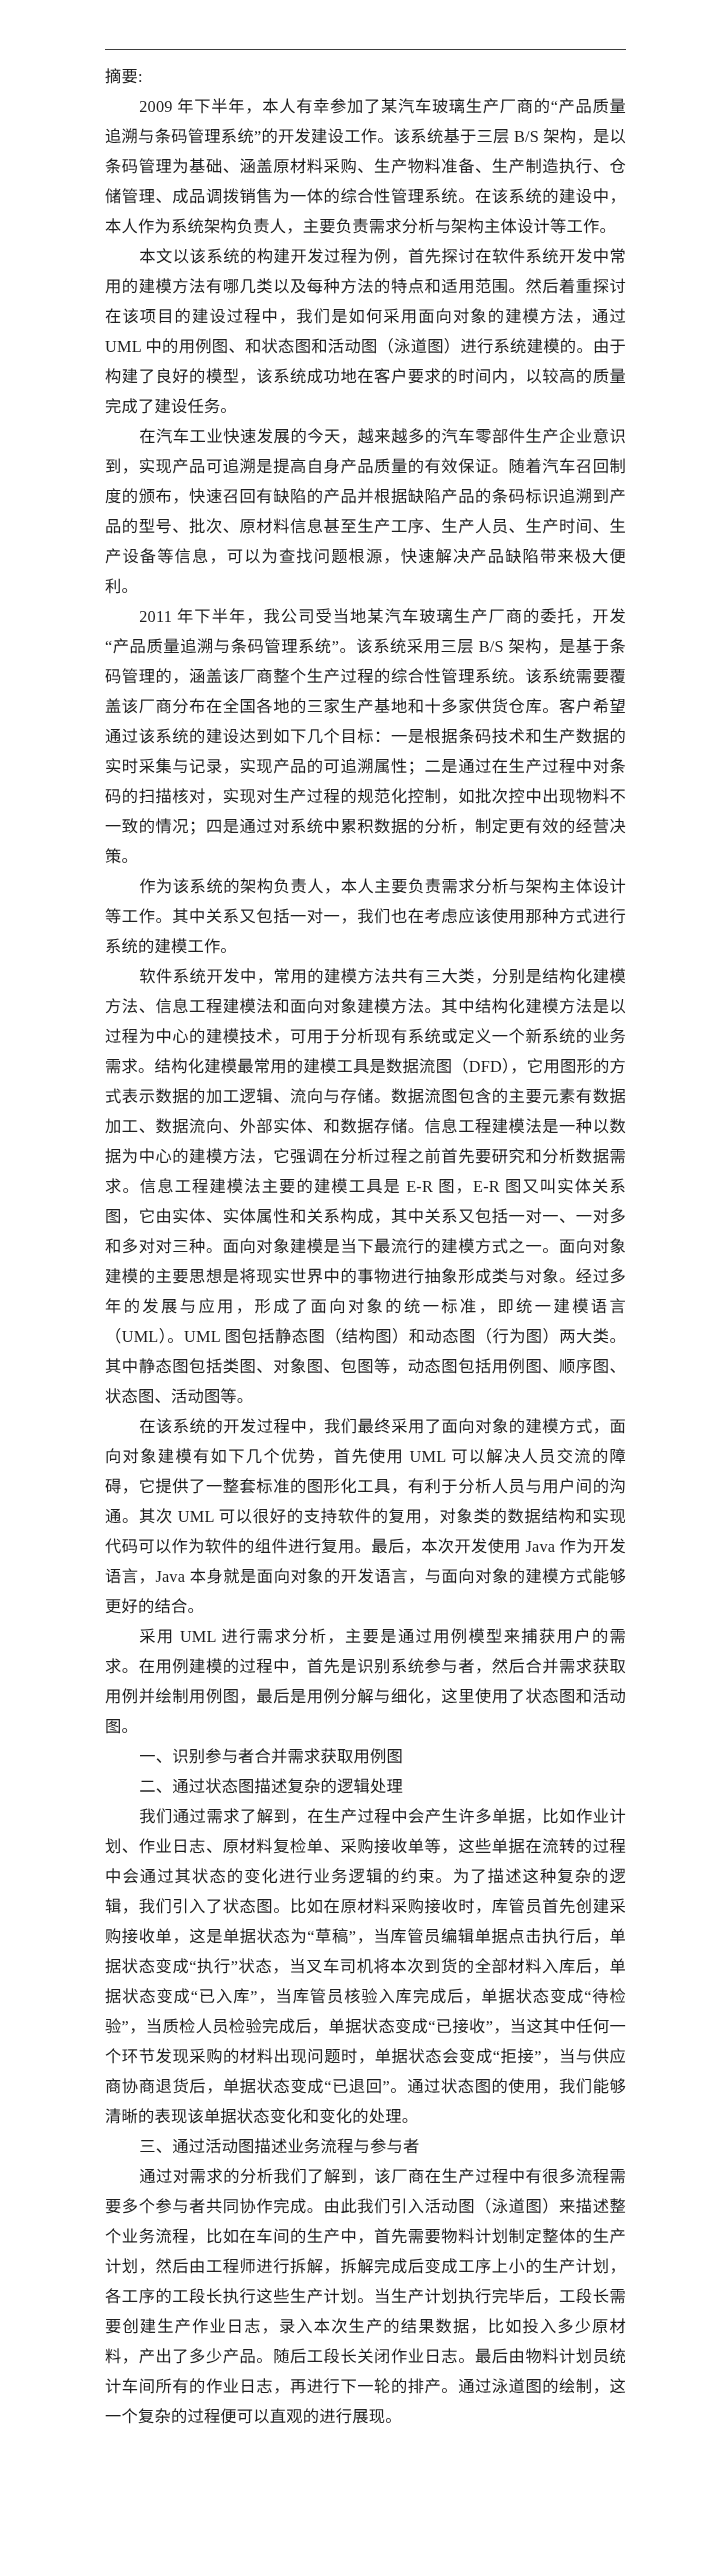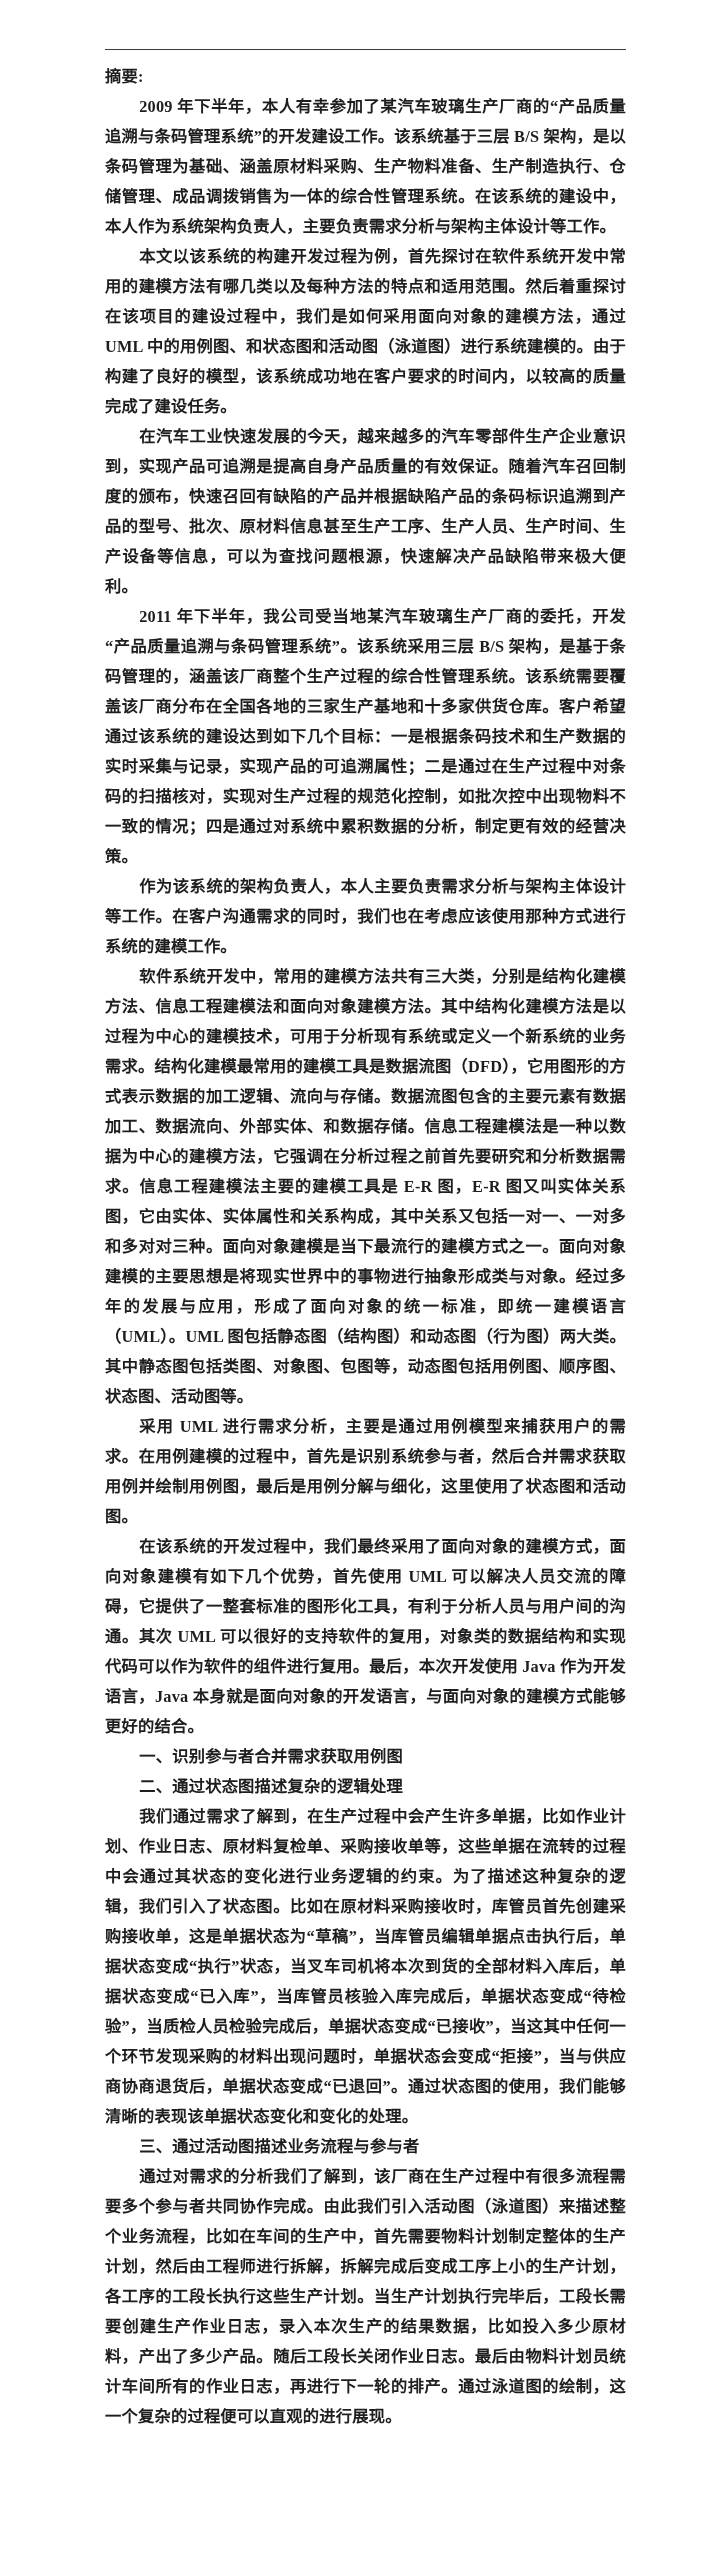--- a/index.html
+++ b/index.html
@@ -26,41 +26,40 @@
     font-size: 16.3px;
     line-height: 30px;
     color: #1e1e1e;
     text-align: justify;
     letter-spacing: 0.2px;
   }
   .content p {
     margin: 0;
     padding: 0;
     text-indent: 2.1em;
-    font-weight: bold;
   }
   .content p.label {
     text-indent: 0;
   }
 </style>
 </head>
 <body>
 
 <div class="page">
   <div class="top-rule"></div>
   <div class="content">
     <p class="label">摘要:</p>
     <p>2009 年下半年，本人有幸参加了某汽车玻璃生产厂商的“产品质量追溯与条码管理系统”的开发建设工作。该系统基于三层 B/S 架构，是以条码管理为基础、涵盖原材料采购、生产物料准备、生产制造执行、仓储管理、成品调拨销售为一体的综合性管理系统。在该系统的建设中，本人作为系统架构负责人，主要负责需求分析与架构主体设计等工作。</p>
     <p>本文以该系统的构建开发过程为例，首先探讨在软件系统开发中常用的建模方法有哪几类以及每种方法的特点和适用范围。然后着重探讨在该项目的建设过程中，我们是如何采用面向对象的建模方法，通过 UML 中的用例图、和状态图和活动图（泳道图）进行系统建模的。由于构建了良好的模型，该系统成功地在客户要求的时间内，以较高的质量完成了建设任务。</p>
     <p>在汽车工业快速发展的今天，越来越多的汽车零部件生产企业意识到，实现产品可追溯是提高自身产品质量的有效保证。随着汽车召回制度的颁布，快速召回有缺陷的产品并根据缺陷产品的条码标识追溯到产品的型号、批次、原材料信息甚至生产工序、生产人员、生产时间、生产设备等信息，可以为查找问题根源，快速解决产品缺陷带来极大便利。</p>
     <p>2011 年下半年，我公司受当地某汽车玻璃生产厂商的委托，开发“产品质量追溯与条码管理系统”。该系统采用三层 B/S 架构，是基于条码管理的，涵盖该厂商整个生产过程的综合性管理系统。该系统需要覆盖该厂商分布在全国各地的三家生产基地和十多家供货仓库。客户希望通过该系统的建设达到如下几个目标：一是根据条码技术和生产数据的实时采集与记录，实现产品的可追溯属性；二是通过在生产过程中对条码的扫描核对，实现对生产过程的规范化控制，如批次控中出现物料不一致的情况；四是通过对系统中累积数据的分析，制定更有效的经营决策。</p>
-    <p>作为该系统的架构负责人，本人主要负责需求分析与架构主体设计等工作。在客户沟通需求的同时，我们也在考虑应该使用那种方式进行系统的建模工作。</p>
+    <p>作为该系统的架构负责人，本人主要负责需求分析与架构主体设计等工作。其中关系又包括一对一，我们也在考虑应该使用那种方式进行系统的建模工作。</p>
     <p>软件系统开发中，常用的建模方法共有三大类，分别是结构化建模方法、信息工程建模法和面向对象建模方法。其中结构化建模方法是以过程为中心的建模技术，可用于分析现有系统或定义一个新系统的业务需求。结构化建模最常用的建模工具是数据流图（DFD），它用图形的方式表示数据的加工逻辑、流向与存储。数据流图包含的主要元素有数据加工、数据流向、外部实体、和数据存储。信息工程建模法是一种以数据为中心的建模方法，它强调在分析过程之前首先要研究和分析数据需求。信息工程建模法主要的建模工具是 E-R 图，E-R 图又叫实体关系图，它由实体、实体属性和关系构成，其中关系又包括一对一、一对多和多对对三种。面向对象建模是当下最流行的建模方式之一。面向对象建模的主要思想是将现实世界中的事物进行抽象形成类与对象。经过多年的发展与应用，形成了面向对象的统一标准，即统一建模语言（UML）。UML 图包括静态图（结构图）和动态图（行为图）两大类。其中静态图包括类图、对象图、包图等，动态图包括用例图、顺序图、状态图、活动图等。</p>
+    <p>在该系统的开发过程中，我们最终采用了面向对象的建模方式，面向对象建模有如下几个优势，首先使用 UML 可以解决人员交流的障碍，它提供了一整套标准的图形化工具，有利于分析人员与用户间的沟通。其次 UML 可以很好的支持软件的复用，对象类的数据结构和实现代码可以作为软件的组件进行复用。最后，本次开发使用 Java 作为开发语言，Java 本身就是面向对象的开发语言，与面向对象的建模方式能够更好的结合。</p>
     <p>采用 UML 进行需求分析，主要是通过用例模型来捕获用户的需求。在用例建模的过程中，首先是识别系统参与者，然后合并需求获取用例并绘制用例图，最后是用例分解与细化，这里使用了状态图和活动图。</p>
-    <p>在该系统的开发过程中，我们最终采用了面向对象的建模方式，面向对象建模有如下几个优势，首先使用 UML 可以解决人员交流的障碍，它提供了一整套标准的图形化工具，有利于分析人员与用户间的沟通。其次 UML 可以很好的支持软件的复用，对象类的数据结构和实现代码可以作为软件的组件进行复用。最后，本次开发使用 Java 作为开发语言，Java 本身就是面向对象的开发语言，与面向对象的建模方式能够更好的结合。</p>
     <p class="heading">一、识别参与者合并需求获取用例图</p>
     <p class="heading">二、通过状态图描述复杂的逻辑处理</p>
     <p>我们通过需求了解到，在生产过程中会产生许多单据，比如作业计划、作业日志、原材料复检单、采购接收单等，这些单据在流转的过程中会通过其状态的变化进行业务逻辑的约束。为了描述这种复杂的逻辑，我们引入了状态图。比如在原材料采购接收时，库管员首先创建采购接收单，这是单据状态为“草稿”，当库管员编辑单据点击执行后，单据状态变成“执行”状态，当叉车司机将本次到货的全部材料入库后，单据状态变成“已入库”，当库管员核验入库完成后，单据状态变成“待检验”，当质检人员检验完成后，单据状态变成“已接收”，当这其中任何一个环节发现采购的材料出现问题时，单据状态会变成“拒接”，当与供应商协商退货后，单据状态变成“已退回”。通过状态图的使用，我们能够清晰的表现该单据状态变化和变化的处理。</p>
     <p class="heading">三、通过活动图描述业务流程与参与者</p>
     <p>通过对需求的分析我们了解到，该厂商在生产过程中有很多流程需要多个参与者共同协作完成。由此我们引入活动图（泳道图）来描述整个业务流程，比如在车间的生产中，首先需要物料计划制定整体的生产计划，然后由工程师进行拆解，拆解完成后变成工序上小的生产计划，各工序的工段长执行这些生产计划。当生产计划执行完毕后，工段长需要创建生产作业日志，录入本次生产的结果数据，比如投入多少原材料，产出了多少产品。随后工段长关闭作业日志。最后由物料计划员统计车间所有的作业日志，再进行下一轮的排产。通过泳道图的绘制，这一个复杂的过程便可以直观的进行展现。</p>
 
   </div>
 </div>
 
 

